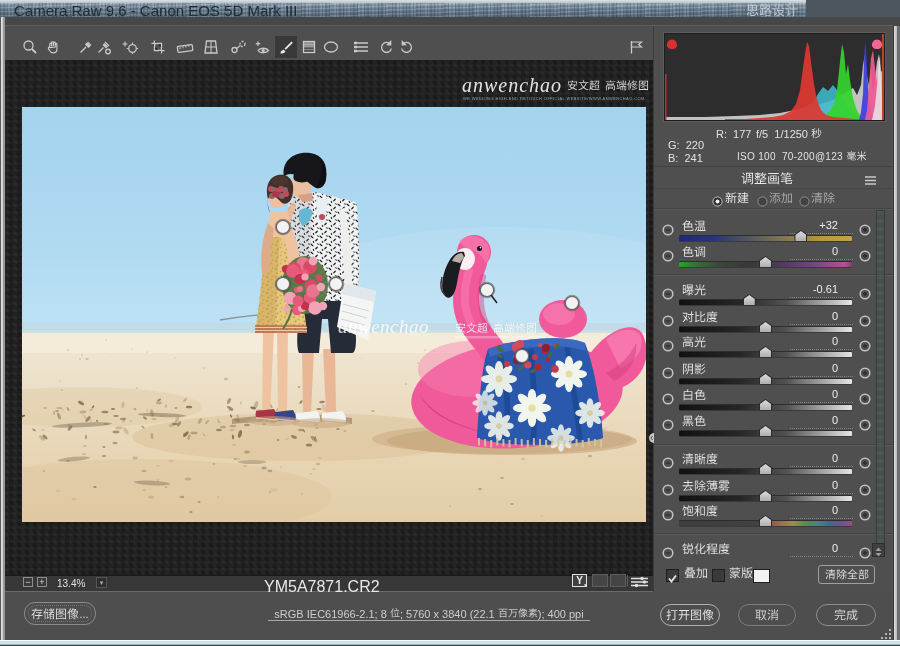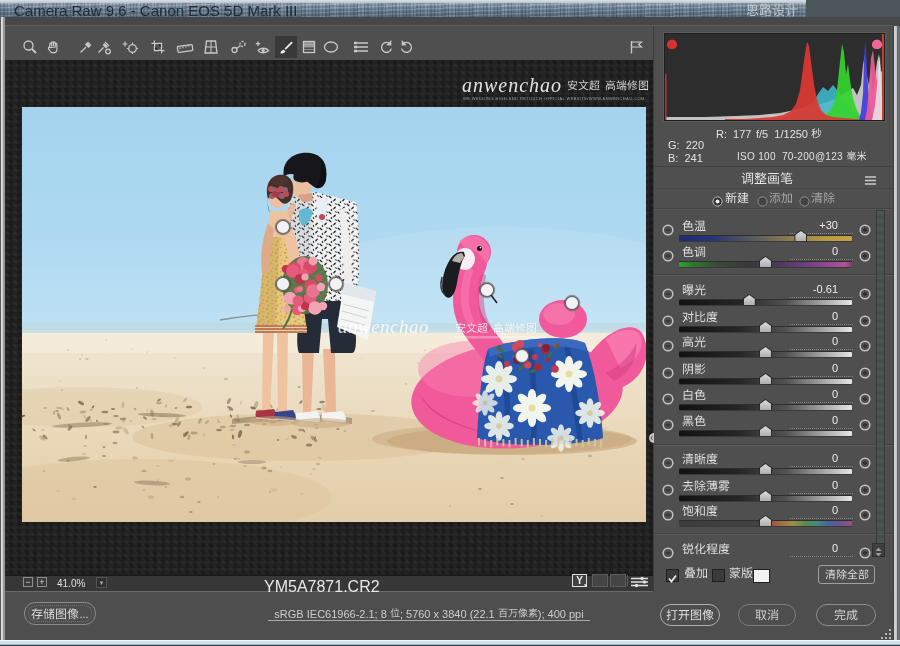--- a/index.html
+++ b/index.html
@@ -617,21 +617,21 @@
       </svg>
     </div>
   </div>
 <div style="position:absolute;left:463px;top:96px;width:182px;height:4px;font-size:4px;color:#9aa0a4;letter-spacing:.4px;white-space:nowrap;overflow:hidden;">WE WEDDING HIGH-END RETOUCH OFFICIAL WEBSITE/WWW.ANWENCHAO.COM</div>
 <div style="position:absolute;left:649px;top:429px;width:5px;height:10px;"><svg width="5" height="10">
       <path d="M5 0 A5 5 0 0 0 5 10 Z" fill="#d8d8d8" opacity=".9"></path>
       <path d="M3.6 3 L1.8 5 L3.6 7" stroke="#3a3a3a" stroke-width="0.9" fill="none"></path>
     </svg></div>
 <div style="position:absolute;left:23px;top:577px;width:10px;height:10px;border:1px solid #8f8f8f;background:#3a3a3a;color:#dcdcdc;font-size:9px;line-height:8px;text-align:center;">−</div>
 <div style="position:absolute;left:37px;top:577px;width:10px;height:10px;border:1px solid #8f8f8f;background:#3a3a3a;color:#dcdcdc;font-size:9px;line-height:8px;text-align:center;">+</div>
-<div style="position:absolute;left:57px;top:578px;width:40px;height:11px;font-size:10px;color:#e0e0e0;">41.0%</div>
+<div style="position:absolute;left:57px;top:578px;width:40px;height:11px;font-size:10px;color:#e0e0e0;">13.4%</div>
 <div style="position:absolute;left:96px;top:577px;width:11px;height:11px;background:#2e2e2e;border:1px solid #555;color:#aaa;font-size:7px;text-align:center;line-height:10px;">▾</div>
 <div style="position:absolute;left:264px;top:578px;width:120px;height:11px;font-size:16px;color:#e8e8e8;">YM5A7871.CR2</div>
 <div style="position:absolute;left:572px;top:574px;width:15px;height:13px;border:1px solid #e0e0e0;background:#414141;color:#ececec;font-size:10px;text-align:center;line-height:12px;font-weight:bold;">Y</div>
 <div style="position:absolute;left:583px;top:583px;width:5px;height:4px;color:#ddd;font-size:5px;line-height:4px;">▼</div>
 <div style="position:absolute;left:592px;top:574px;width:16px;height:13px;border:1px solid #5d5d5d;background:#454545;"></div>
 <div style="position:absolute;left:610px;top:574px;width:16px;height:13px;border:1px solid #5d5d5d;background:#454545;"></div>
 <div style="position:absolute;left:627px;top:575px;width:1px;height:11px;background:#5a5a5a;"></div>
 <div style="position:absolute;left:631px;top:574px;width:17px;height:12px;"><svg width="17" height="12">
       <path d="M0 2.5 H17 M0 6 H17 M0 9.5 H17" stroke="#e2e2e2" stroke-width="1.4"></path>
       <circle cx="11" cy="2.5" r="1.7" fill="#e2e2e2"></circle>
@@ -743,21 +743,21 @@
 <div style="position:absolute;left:654px;top:209px;width:239px;height:1px;background:#585858;"></div>
 <div style="position:absolute;left:662px;top:222px;width:12px;height:12px;"><svg width="12" height="12">
       <circle cx="6" cy="6" r="4.8" fill="none" stroke="#c2c2c2" stroke-width="1.5"></circle>
       <path d="M3.8 6 H8.2" stroke="#2e2e2e" stroke-width="1.3"></path>
     </svg></div>
 <div style="position:absolute;left:682px;top:219px;">
     <svg width="24" height="14" viewBox="0 0 24 14" style="display:block">
       <path d="M5.7 5.4V7.5H2.9V5.4ZM6.6 5.4H9.4V7.5H6.6ZM7.2 3.1C6.8 3.6 6.4 4.2 5.9 4.6H2.7C3.2 4.1 3.6 3.6 4 3.1ZM4.2 1.2C3.4 2.8 1.9 4.3 0.5 5.2C0.6 5.4 0.9 5.8 1 6C1.3 5.8 1.7 5.5 2 5.2V10.3C2 11.8 2.6 12.1 4.5 12.1C5 12.1 8.7 12.1 9.2 12.1C11 12.1 11.3 11.5 11.6 9.7C11.3 9.6 10.9 9.5 10.7 9.3C10.5 10.9 10.4 11.2 9.2 11.2C8.4 11.2 5.1 11.2 4.5 11.2C3.2 11.2 2.9 11.1 2.9 10.4V8.4H9.4V8.9H10.3V4.6H7C7.6 4 8.1 3.3 8.5 2.7L8 2.2L7.8 2.3H4.6C4.8 2 4.9 1.8 5.1 1.5Z M17.3 4.4H21.4V5.6H17.3ZM17.3 2.5H21.4V3.7H17.3ZM16.5 1.8V6.4H22.3V1.8ZM13.2 2C13.9 2.4 14.9 2.9 15.4 3.3L15.9 2.6C15.4 2.2 14.4 1.7 13.7 1.4ZM12.5 5.3C13.2 5.6 14.2 6.2 14.7 6.6L15.2 5.9C14.7 5.5 13.7 4.9 12.9 4.6ZM12.8 11.5 13.5 12.1C14.2 11 15 9.4 15.6 8.2L14.9 7.6C14.3 9 13.4 10.6 12.8 11.5ZM15.1 11.1V11.9H23.5V11.1H22.7V7.4H16.1V11.1ZM16.9 11.1V8.2H18.1V11.1ZM18.8 11.1V8.2H20V11.1ZM20.7 11.1V8.2H21.9V11.1Z" fill="#e3e3e3"></path>
     </svg>
   </div>
-<div style="position:absolute;left:796px;top:219px;width:42px;height:12px;font-size:11px;color:#ececec;text-align:right;">+30</div>
+<div style="position:absolute;left:796px;top:219px;width:42px;height:12px;font-size:11px;color:#ececec;text-align:right;">+32</div>
 <div style="position:absolute;left:790px;top:227px;width:63px;height:7px;border-bottom:1px dotted #828282;"></div>
 <div style="position:absolute;left:859px;top:222px;width:12px;height:12px;"><svg width="12" height="12">
       <circle cx="6" cy="6" r="4.8" fill="none" stroke="#c2c2c2" stroke-width="1.5"></circle>
       <path d="M3.8 6 H8.2 M6 3.8 V8.2" stroke="#2e2e2e" stroke-width="1.3"></path>
     </svg></div>
 <div style="position:absolute;left:679px;top:236px;width:173px;height:5px;background:linear-gradient(90deg,#1e2a74 0%,#283678 20%,#4e545e 38%,#6e6a58 52%,#94824a 68%,#b89a40 84%,#c4a242 100%);border-radius:1px;box-shadow:0 1px 0 #3a3a3a,0 -1px 0 #2e2e2e;"></div>
 <div style="position:absolute;left:794.465px;top:230px;width:13px;height:11.5px;background:#2b2b2b;clip-path:polygon(50% 0,100% 40%,100% 100%,0 100%,0 40%);"></div>
 <div style="position:absolute;left:795.465px;top:231px;width:11px;height:10px;background:linear-gradient(180deg,#dedede,#aeaeae);clip-path:polygon(50% 0,100% 40%,100% 100%,0 100%,0 40%);"></div>
 <div style="position:absolute;left:662px;top:248px;width:12px;height:12px;"><svg width="12" height="12">
       <circle cx="6" cy="6" r="4.8" fill="none" stroke="#c2c2c2" stroke-width="1.5"></circle>

